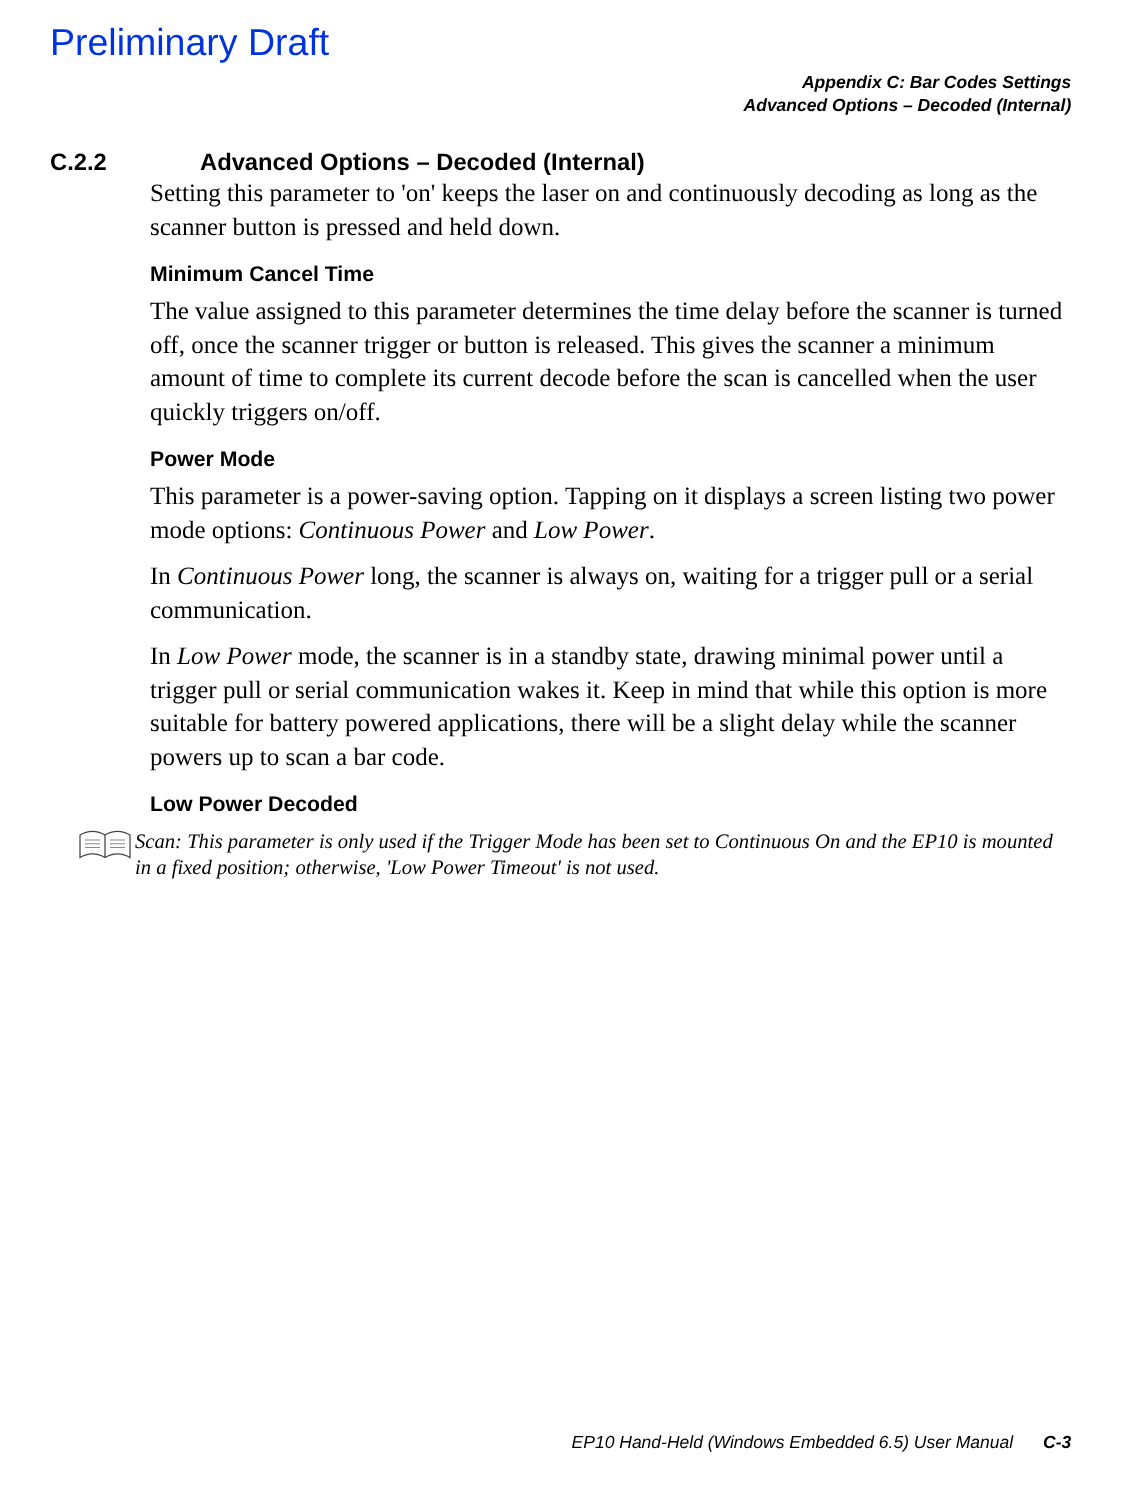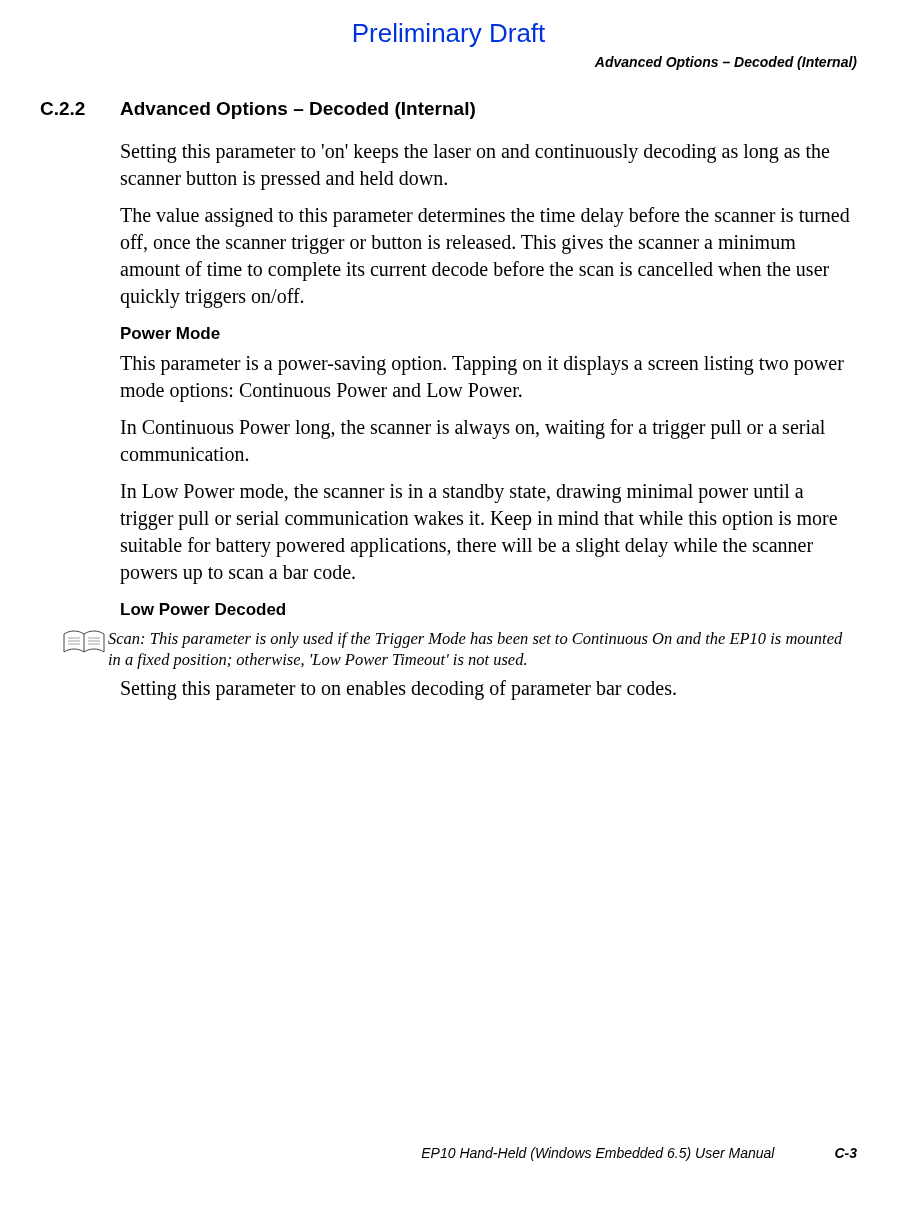--- a/index.html
+++ b/index.html
@@ -12,40 +12,39 @@
     color: #000;
   }
   .page {
     position: relative;
     width: 917px;
     height: 1209px;
     box-sizing: border-box;
     padding: 18px 60px 0 40px;
   }
   .draft-title {
-    text-align: center;
     color: #0033dd;
     font-family: Arial, Helvetica, sans-serif;
-    font-size: 26px;
+    font-size: 30px;
     font-weight: 400;
     margin: 0 0 4px 0;
   }
   .header-block {
     text-align: right;
     font-family: "Trebuchet MS", Verdana, Arial, sans-serif;
     font-style: italic;
     font-weight: 700;
     font-size: 14px;
     line-height: 1.35;
     margin-bottom: 26px;
   }
   .section-row {
     display: flex;
     align-items: baseline;
-    margin-bottom: 18px;
+    gap: 40px;
   }
   .section-number {
     font-family: "Trebuchet MS", Verdana, Arial, sans-serif;
     font-weight: 700;
     font-size: 19px;
     width: 80px;
     flex: 0 0 80px;
   }
   .section-title {
     font-family: "Trebuchet MS", Verdana, Arial, sans-serif;
@@ -61,21 +60,21 @@
     font-weight: 700;
     font-size: 17px;
     margin: 14px 0 6px 0;
   }
   .body-text {
     font-size: 20px;
     line-height: 1.35;
     margin: 0 0 10px 0;
     text-align: left;
   }
-  .italic { }
+  .italic { font-style: italic; }
   .note-row {
     display: flex;
     align-items: flex-start;
     margin: 8px 0 4px -60px;
   }
   .note-icon {
     flex: 0 0 48px;
     width: 48px;
     display: flex;
     align-items: flex-start;
@@ -92,49 +91,51 @@
     display: inline;
   }
   .footer {
     position: absolute;
     bottom: 48px;
     right: 60px;
     left: 40px;
     display: flex;
     justify-content: flex-end;
     align-items: baseline;
-    gap: 60px;
+    gap: 24px;
     font-family: "Trebuchet MS", Verdana, Arial, sans-serif;
     font-style: italic;
     font-size: 14px;
     margin-top: 28px;
   }
   .footer .manual-name { }
   .footer .page-number { font-weight: 700; font-style: italic; }
 </style>
 </head>
 <body>
 
 <div class="page">
 
   <div class="draft-title">Preliminary Draft</div>
 
   <div class="header-block">
+    <div>Appendix C: Bar Codes Settings</div>
     <div>Advanced Options – Decoded (Internal)</div>
   </div>
 
   <div class="section-row">
     <div class="section-number">C.2.2</div>
     <div class="section-title">Advanced Options – Decoded (Internal)</div>
   </div>
 
   <div class="content">
 
     <p class="body-text">Setting this parameter to 'on' keeps the laser on and continuously decoding as long as the scanner button is pressed and held down.</p>
 
+    <div class="subheading">Minimum Cancel Time</div>
     <p class="body-text">The value assigned to this parameter determines the time delay before the scanner is turned off, once the scanner trigger or button is released. This gives the scanner a minimum amount of time to complete its current decode before the scan is cancelled when the user quickly triggers on/off.</p>
 
     <div class="subheading">Power Mode</div>
     <p class="body-text">
       <span>This parameter is a power-saving option. Tapping on it displays a screen listing two power mode options: </span><span class="italic">Continuous Power</span><span> and </span><span class="italic">Low Power</span><span>.</span>
     </p>
     <p class="body-text">
       <span>In </span><span class="italic">Continuous Power</span><span> long, the scanner is always on, waiting for a trigger pull or a serial communication.</span>
     </p>
     <p class="body-text">
@@ -154,21 +155,20 @@
           <line x1="26" y1="8" x2="38" y2="8" stroke="#888" stroke-width="0.8"></line>
           <line x1="26" y1="11" x2="38" y2="11" stroke="#888" stroke-width="0.8"></line>
           <line x1="26" y1="14" x2="38" y2="14" stroke="#888" stroke-width="0.8"></line>
         </svg>
       </div>
       <div class="note-text">
         <span class="note-label">Scan: </span><span>This parameter is only used if the Trigger Mode has been set to Continuous On and the EP10 is mounted in a fixed position; otherwise, 'Low Power Timeout' is not used.</span>
       </div>
     </div>
 
-    <p class="body-text">Setting this parameter to on enables decoding of parameter bar codes.</p>
 
   </div>
 
   <div class="footer">
     <span class="manual-name">EP10 Hand-Held (Windows Embedded 6.5) User Manual</span>
     <span class="page-number">C-3</span>
   </div>
 
 </div>
 

